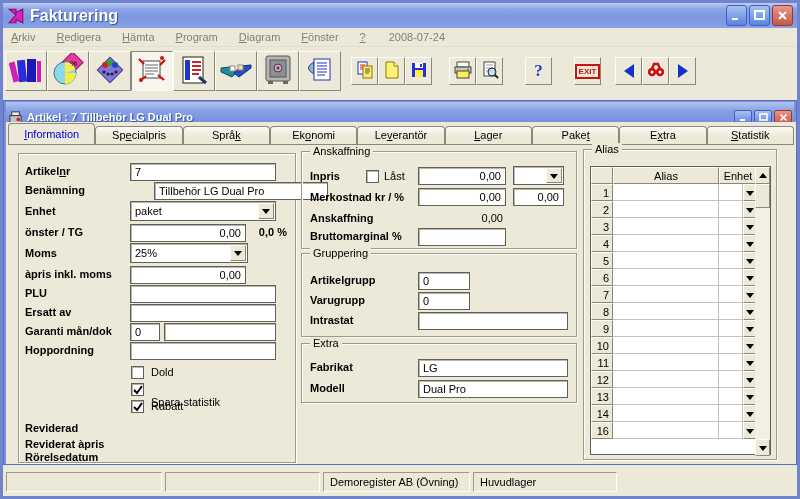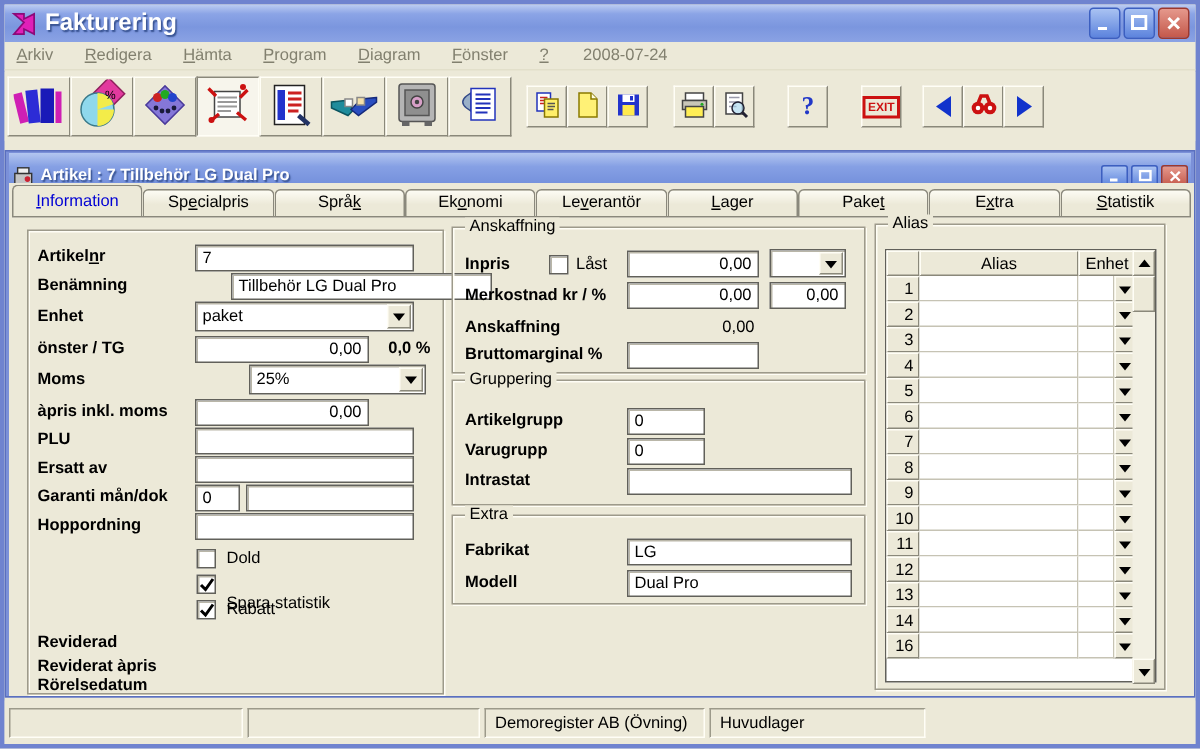--- a/index.html
+++ b/index.html
@@ -347,21 +347,21 @@
         <span class="field" style="left:111px; top:28px; width:174px;margin-left:24px;">Tillbehör LG Dual Pro</span>
 
         <span class="lbl" style="left:6px; top:51px;">Enhet</span>
         <span class="combo" style="left:111px; top:47px; width:146px;"><span>paket</span><span class="drop"></span></span>
 
         <span class="lbl" style="left:6px; top:72px;">önster / TG</span>
         <span class="field num" style="left:111px; top:70px; width:116px;">0,00</span>
         <span class="lbl" style="right:8px; top:72px;">0,0 %</span>
 
         <span class="lbl" style="left:6px; top:93px;">Moms</span>
-        <span class="combo" style="left:111px; top:89px; width:118px;margin-left:36px;"><span>25%</span><span class="drop"></span></span>
+        <span class="combo" style="left:111px; top:89px; width:118px;"><span>25%</span><span class="drop"></span></span>
 
         <span class="lbl" style="left:6px; top:114px;">àpris inkl. moms</span>
         <span class="field num" style="left:111px; top:112px; width:116px;">0,00</span>
 
         <span class="lbl" style="left:6px; top:133px;">PLU</span>
         <span class="field" style="left:111px; top:131px; width:146px;"></span>
 
         <span class="lbl" style="left:6px; top:152px;">Ersatt av</span>
         <span class="field" style="left:111px; top:150px; width:146px;"></span>
 

